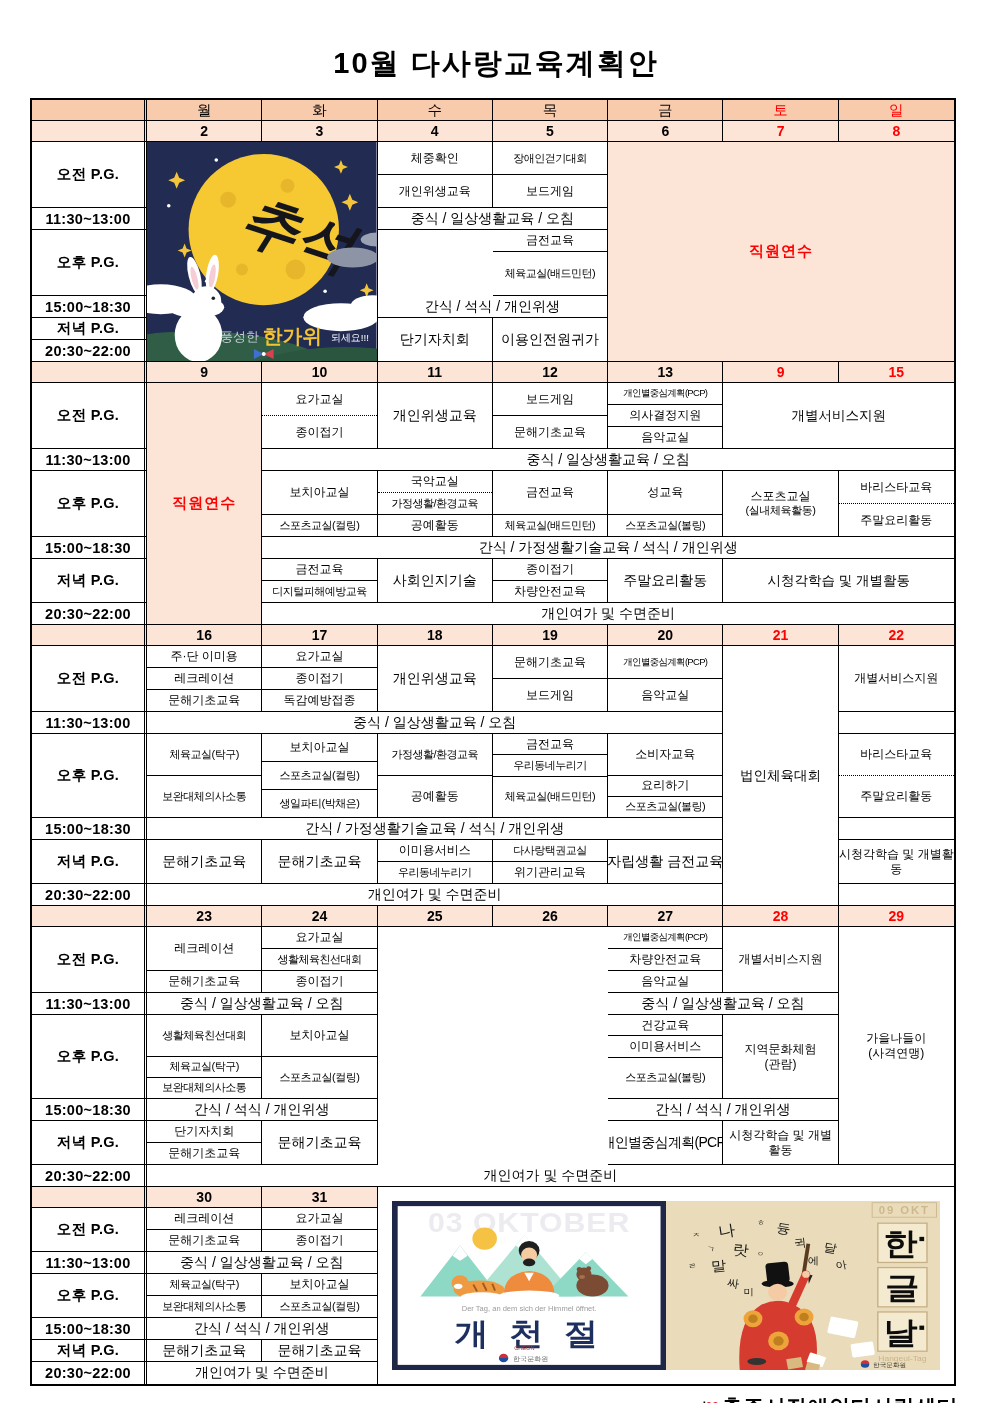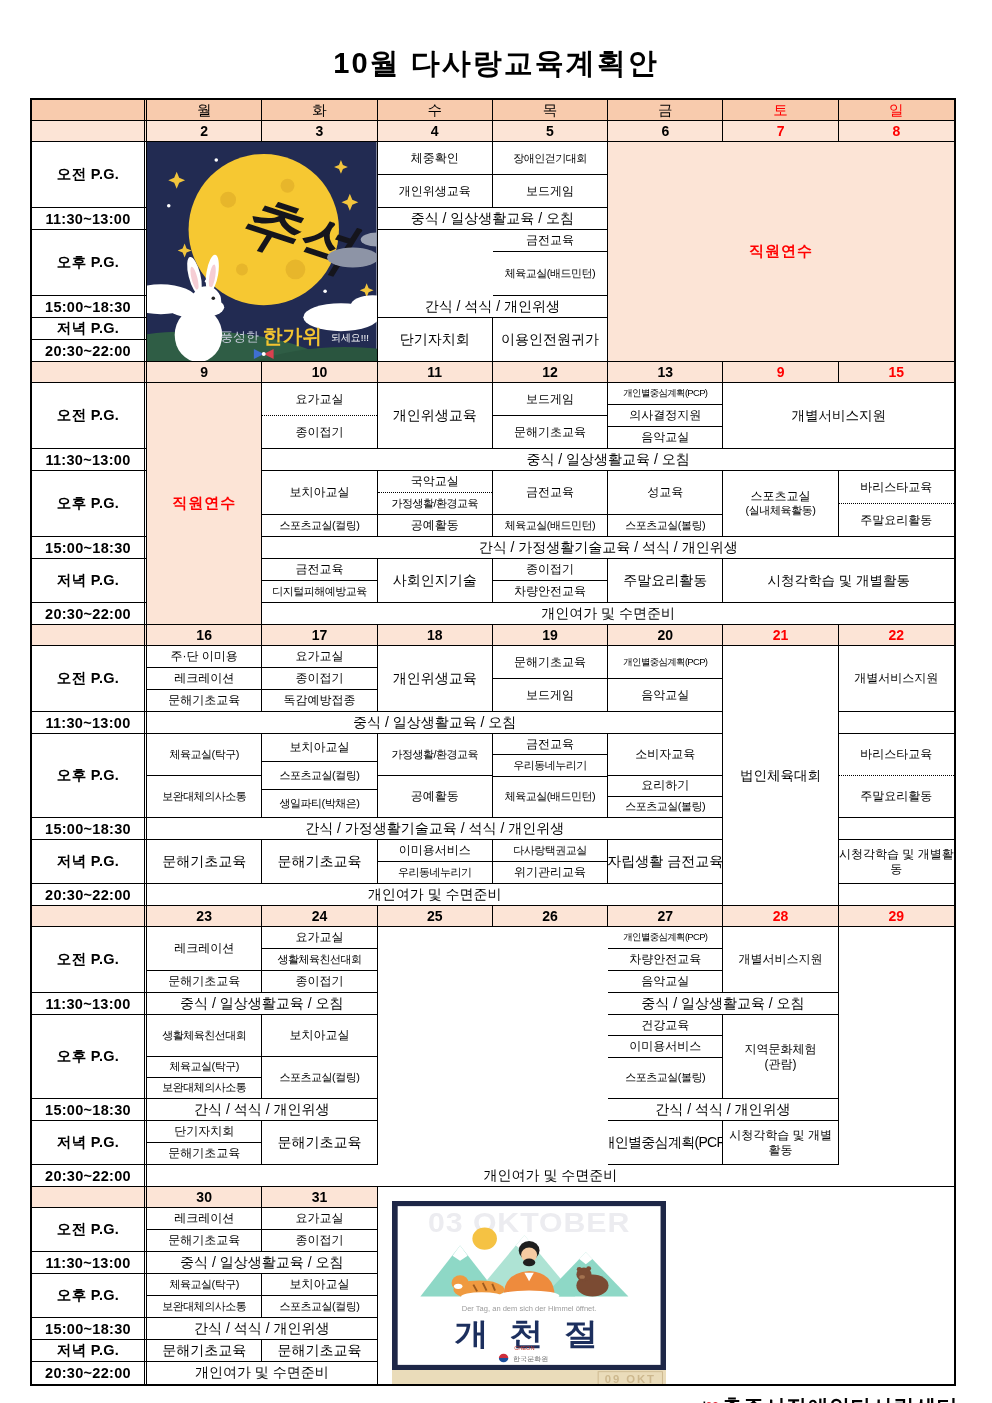--- a/index.html
+++ b/index.html
@@ -21,21 +21,21 @@
 .dot{border-bottom-style:dotted}
 .x2{flex:2 1 0}
 .s11{font-size:11px;letter-spacing:-.5px}
 .s10{font-size:9.5px;letter-spacing:-.7px}
 .mg{justify-content:center;align-items:center;font-size:14px;text-align:center;white-space:nowrap}
 .staff{background:#fce4d6;color:#ff0000;font-weight:bold;font-size:15px;justify-content:center;align-items:center;letter-spacing:1px}
 .ct{justify-content:center;align-items:center;text-align:center;font-size:12px;line-height:1.25}
 .wrap2{white-space:normal}
 .big{font-size:13.5px}
 .line2{font-size:11px;letter-spacing:-.4px}
-.imgs{flex-direction:column;padding:14px}
+.imgs{flex-direction:row;padding:14px}
 .imgs .half{width:50%;height:100%}
 .imgs svg,.chu svg{display:block;width:100%;height:100%}
 .chu{padding:0}
 .footer{width:958px;margin-top:7px;display:flex;justify-content:flex-end;align-items:center;font-weight:bold}
 .footer .da{font-size:15px;line-height:1;margin-right:-3px;z-index:1}
 .footer .heart{color:#e32330;font-size:25px;line-height:1;margin-right:2px}
 .footer .org{font-size:21px;letter-spacing:.5px}
 </style>
 </head>
 <body>
@@ -313,20 +313,24 @@
       <div class="e">요가교실</div>
       <div class="e s11">생활체육친선대회</div>
       <div class="e">종이접기</div>
     </div>
     <div class="c" style="grid-area:2/6/3/7">
       <div class="e s10">개인별중심계획(PCP)</div>
       <div class="e">차량안전교육</div>
       <div class="e">음악교실</div>
     </div>
     <div class="c ct wrap2" style="grid-area:2/7/3/8">개별서비스지원</div>
+    <div class="c ct nr" style="grid-area:2/8/7/9">
+      <div>가을나들이</div>
+      <div>(사격연맹)</div>
+    </div>
     <div class="c mg" style="grid-area:3/2/4/4">중식 / 일상생활교육 / 오침</div>
     <div class="c mg" style="grid-area:3/6/4/8">중식 / 일상생활교육 / 오침</div>
     <div class="c" style="grid-area:4/2/5/3">
       <div class="e x2 s11">생활체육친선대회</div>
       <div class="e s11">체육교실(탁구)</div>
       <div class="e s11">보완대체의사소통</div>
     </div>
     <div class="c" style="grid-area:4/3/5/4">
       <div class="e">보치아교실</div>
       <div class="e s11">스포츠교실(컬링)</div>

